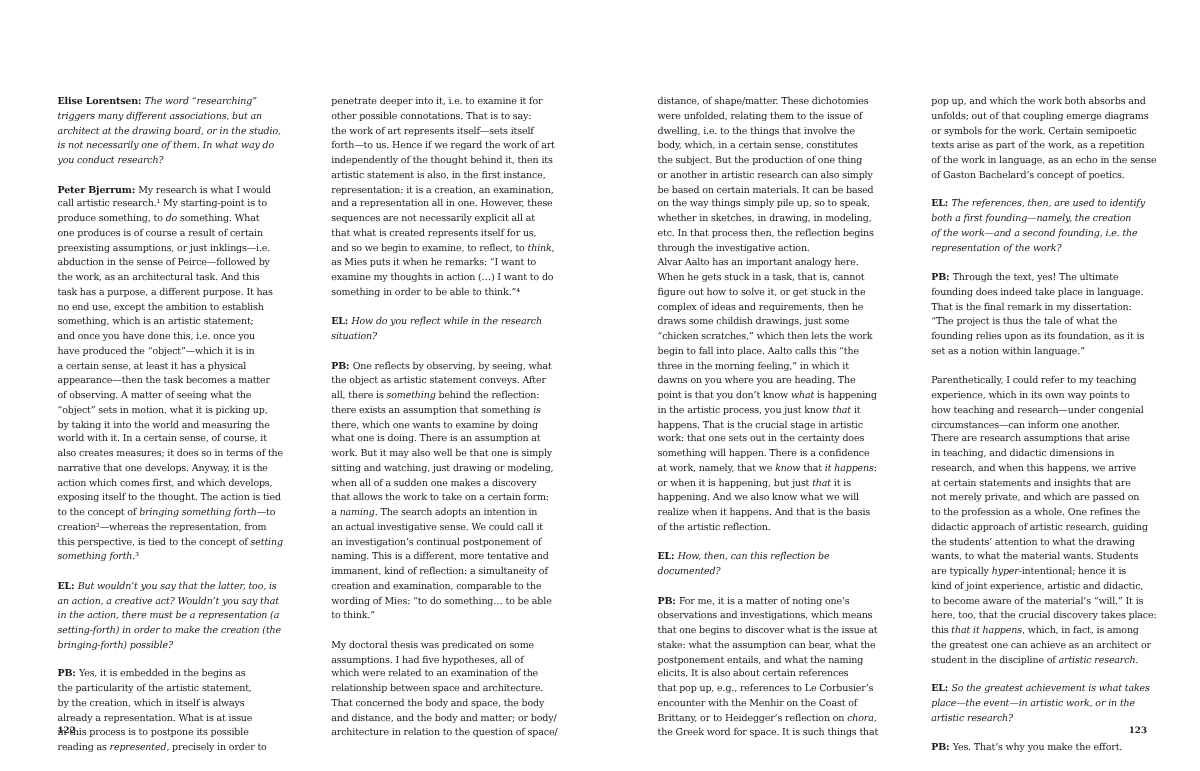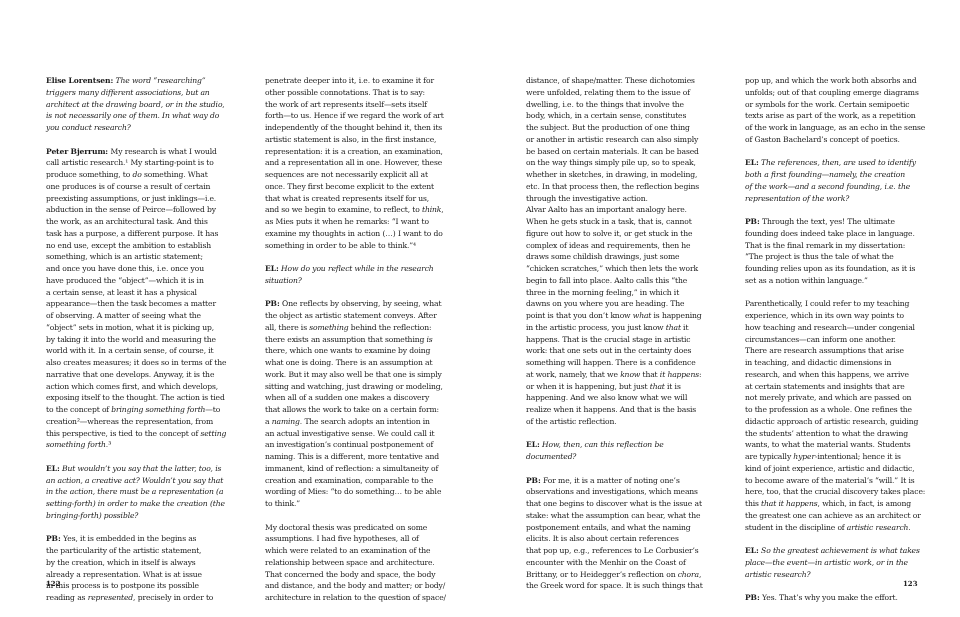--- a/index.html
+++ b/index.html
@@ -74,21 +74,20 @@
   <div class="column" id="col2">
       <div class="line"><span>penetrate deeper into it, i.e. to examine it for</span></div>
       <div class="line"><span>other possible connotations. That is to say:</span></div>
       <div class="line"><span>the work of art represents itself—sets itself</span></div>
       <div class="line"><span>forth—to us. Hence if we regard the work of art</span></div>
       <div class="line"><span>independently of the thought behind it, then its</span></div>
       <div class="line"><span>artistic statement is also, in the first instance,</span></div>
       <div class="line"><span>representation: it is a creation, an examination,</span></div>
       <div class="line"><span>and a representation all in one. However, these</span></div>
       <div class="line"><span>sequences are not necessarily explicit all at</span></div>
-      <div class="line"><span>once. They first become explicit to the extent</span></div>
       <div class="line"><span>that what is created represents itself for us,</span></div>
       <div class="line"><span>and so we begin to examine, to reflect, to </span><span class="i">think</span><span>,</span></div>
       <div class="line"><span>as Mies puts it when he remarks: “I want to</span></div>
       <div class="line"><span>examine my thoughts in action (…) I want to do</span></div>
       <div class="line"><span>something in order to be able to think.”⁴</span></div>
       <div class="gap"></div>
       <div class="line"><span class="b">EL: </span><span class="i">How do you reflect while in the research</span></div>
       <div class="line"><span class="i">situation?</span></div>
       <div class="gap"></div>
       <div class="line"><span class="b">PB: </span><span>One reflects by observing, by seeing, what</span></div>

